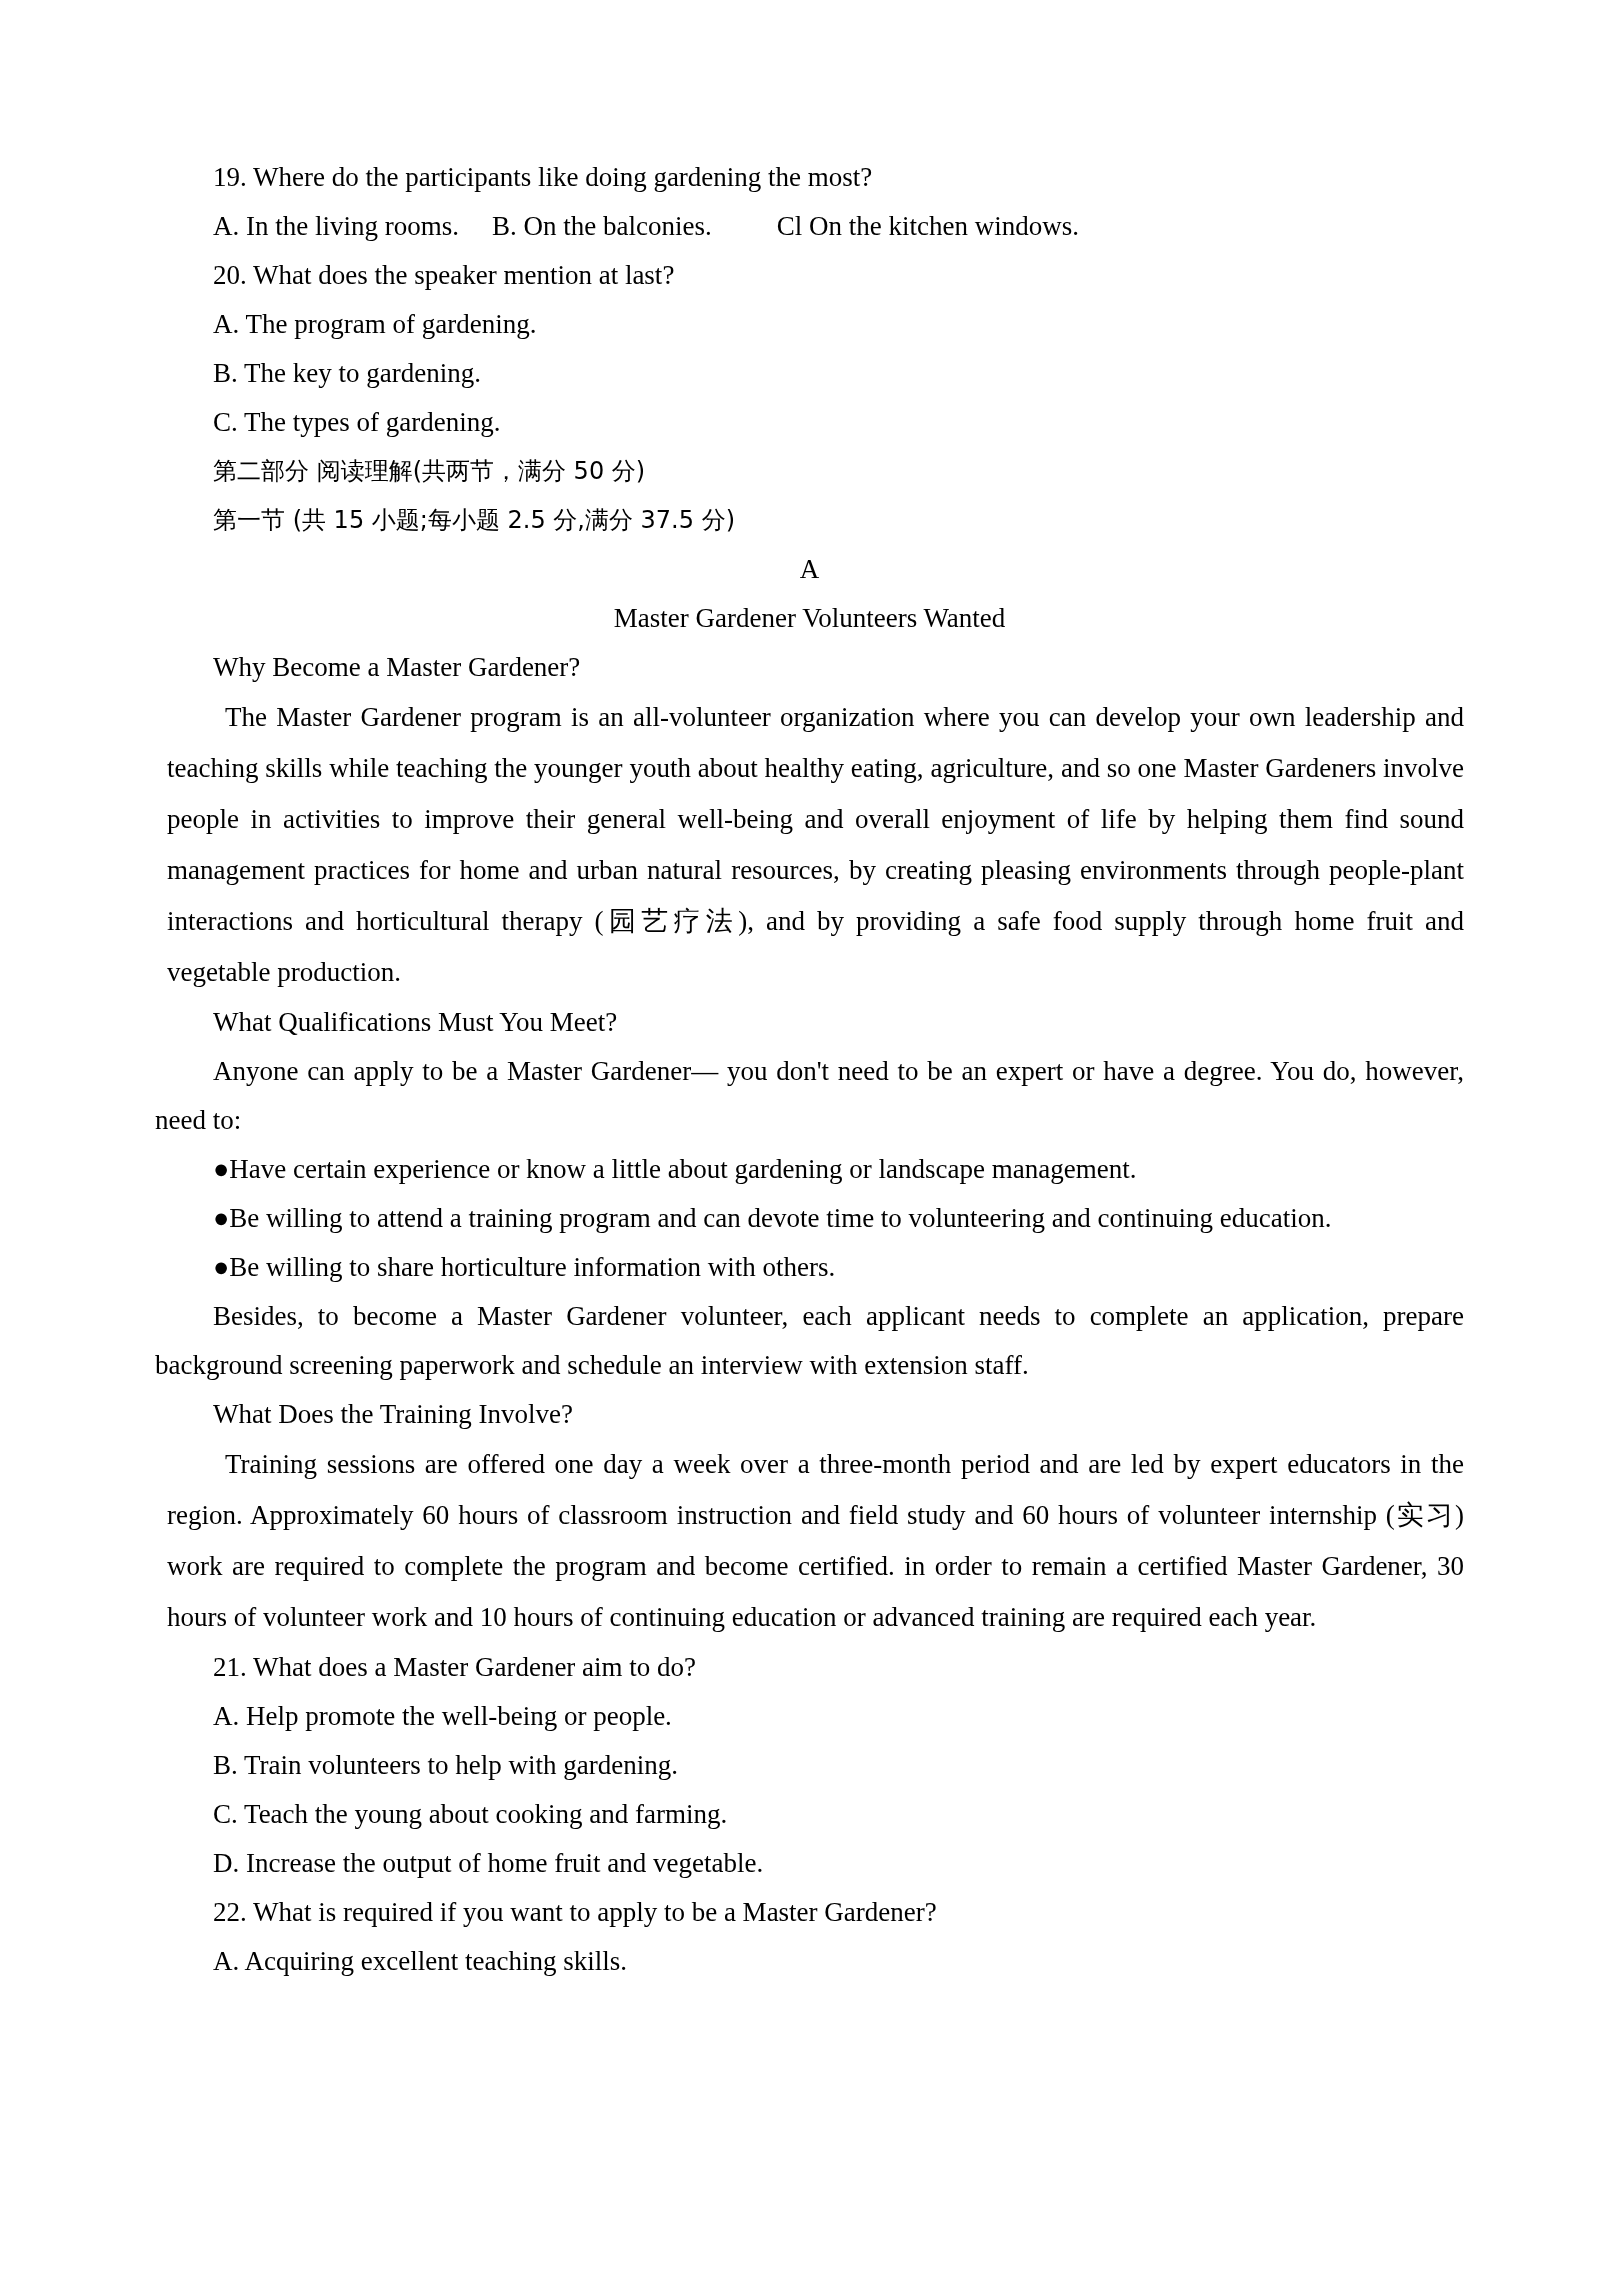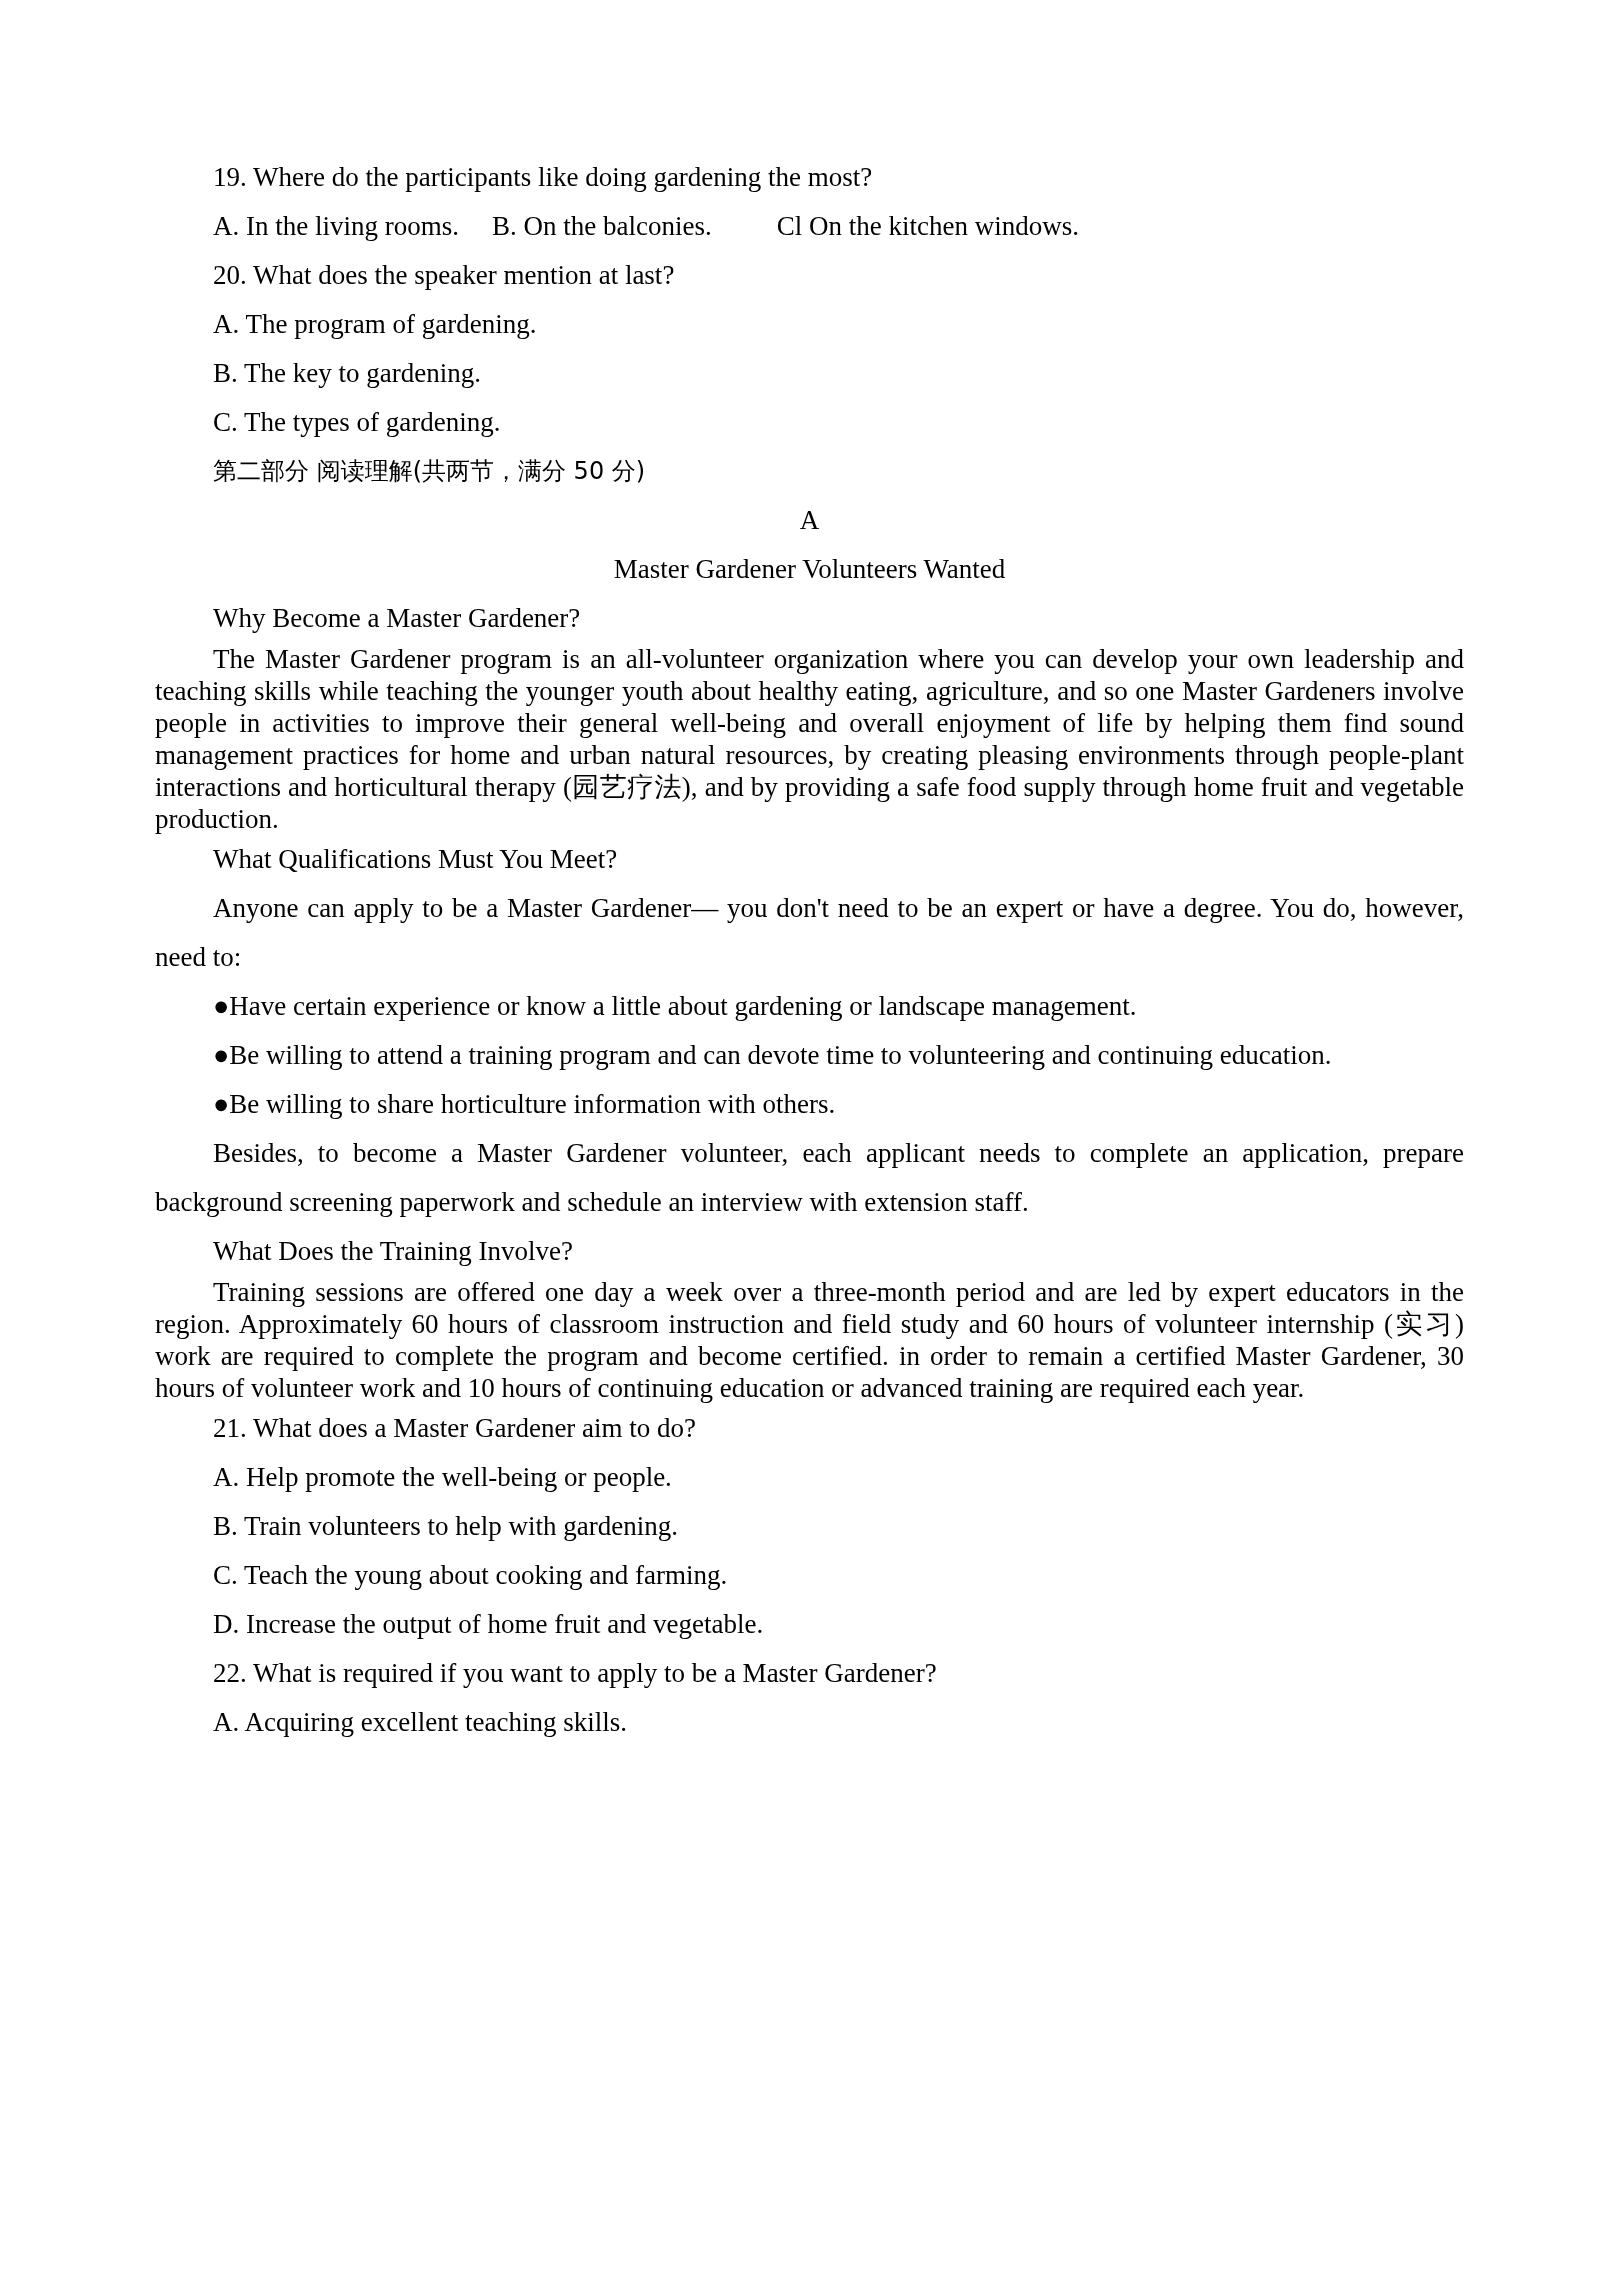--- a/index.html
+++ b/index.html
@@ -21,41 +21,42 @@
     }
     .line { display: block; white-space: nowrap; }
     .ind { padding-left: 58px; }
     .center { text-align: center; white-space: nowrap; }
     .para {
       display: block;
       text-align: justify;
       text-indent: 58px;
       white-space: normal;
     }
-    .para.tall { line-height: 32px; }
+    .para.tall { line-height: 51px; margin-left: 12px; }
     .cjk { font-family: "DejaVu Sans", sans-serif; font-size: 24px; }
     .gap { display: inline-block; width: 33px; }
     .gap2 { display: inline-block; width: 65px; }
   </style>
 </head>
 <body>
 
 <div class="page">
 
   <span class="line ind">19. Where do the participants like doing gardening the most?</span>
   <span class="line ind">
     <span>A. In the living rooms.</span><span class="gap"></span><span>B. On the balconies.</span><span class="gap2"></span><span>Cl On the kitchen windows.</span>
   </span>
 
   <span class="line ind">20. What does the speaker mention at last?</span>
   <span class="line ind">A. The program of gardening.</span>
   <span class="line ind">B. The key to gardening.</span>
   <span class="line ind">C. The types of gardening.</span>
 
   <span class="line ind cjk">第二部分 阅读理解(共两节，满分 50 分)</span>
+  <span class="line ind cjk">第一节 (共 15 小题;每小题 2.5 分,满分 37.5 分)</span>
 
   <span class="line center">A</span>
   <span class="line center">Master Gardener Volunteers Wanted</span>
 
   <span class="line ind">Why Become a Master Gardener?</span>
   <span class="para tall">The Master Gardener program is an all-volunteer organization where you can develop your own leadership and teaching skills while teaching the younger youth about healthy eating, agriculture, and so one Master Gardeners involve people in activities to improve their general well-being and overall enjoyment of life by helping them find sound management practices for home and urban natural resources, by creating pleasing environments through people-plant interactions and horticultural therapy (园艺疗法), and by providing a safe food supply through home fruit and vegetable production.</span>
 
   <span class="line ind">What Qualifications Must You Meet?</span>
   <span class="para">Anyone can apply to be a Master Gardener— you don't need to be an expert or have a degree. You do, however, need to:</span>
 

